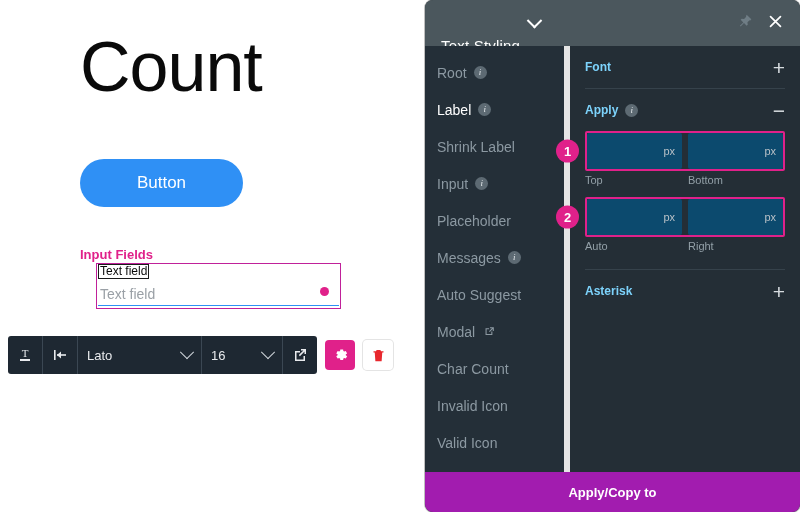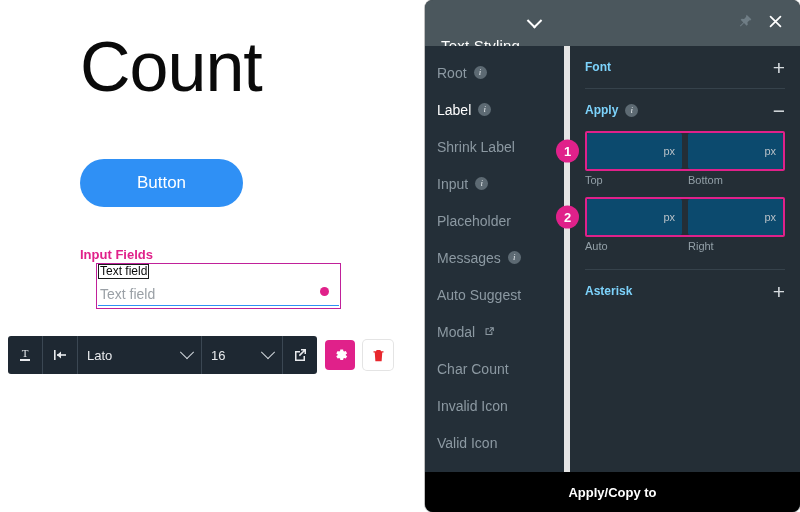--- a/index.html
+++ b/index.html
@@ -144,21 +144,21 @@
   .px-input{
     flex:1;height:36px;background:#0c4a6e;border:none;border-radius:2px;
     display:flex;align-items:center;justify-content:flex-end;
     padding-right:7px;box-sizing:border-box;color:#b9c1c7;font-size:11px;
     cursor:text;
   }
   .lbl-row{display:flex;gap:6px;margin:3px 0 11px 0;align-items:flex-end;}
   .sub-lbl{flex:1;color:#93a0a8;font-size:11px;}
 
   .panel-footer{
-    position:absolute;left:0;right:0;bottom:0;height:40px;background:#000000;
+    position:absolute;left:0;right:0;bottom:0;height:40px;background:#a21caf;
     display:flex;align-items:center;justify-content:center;cursor:pointer;
   }
   .footer-text{color:#ffffff;font-size:13px;font-weight:bold;}
 </style>
 </head>
 <body>
 
 <div class="stage">
 
   <div class="preview">

